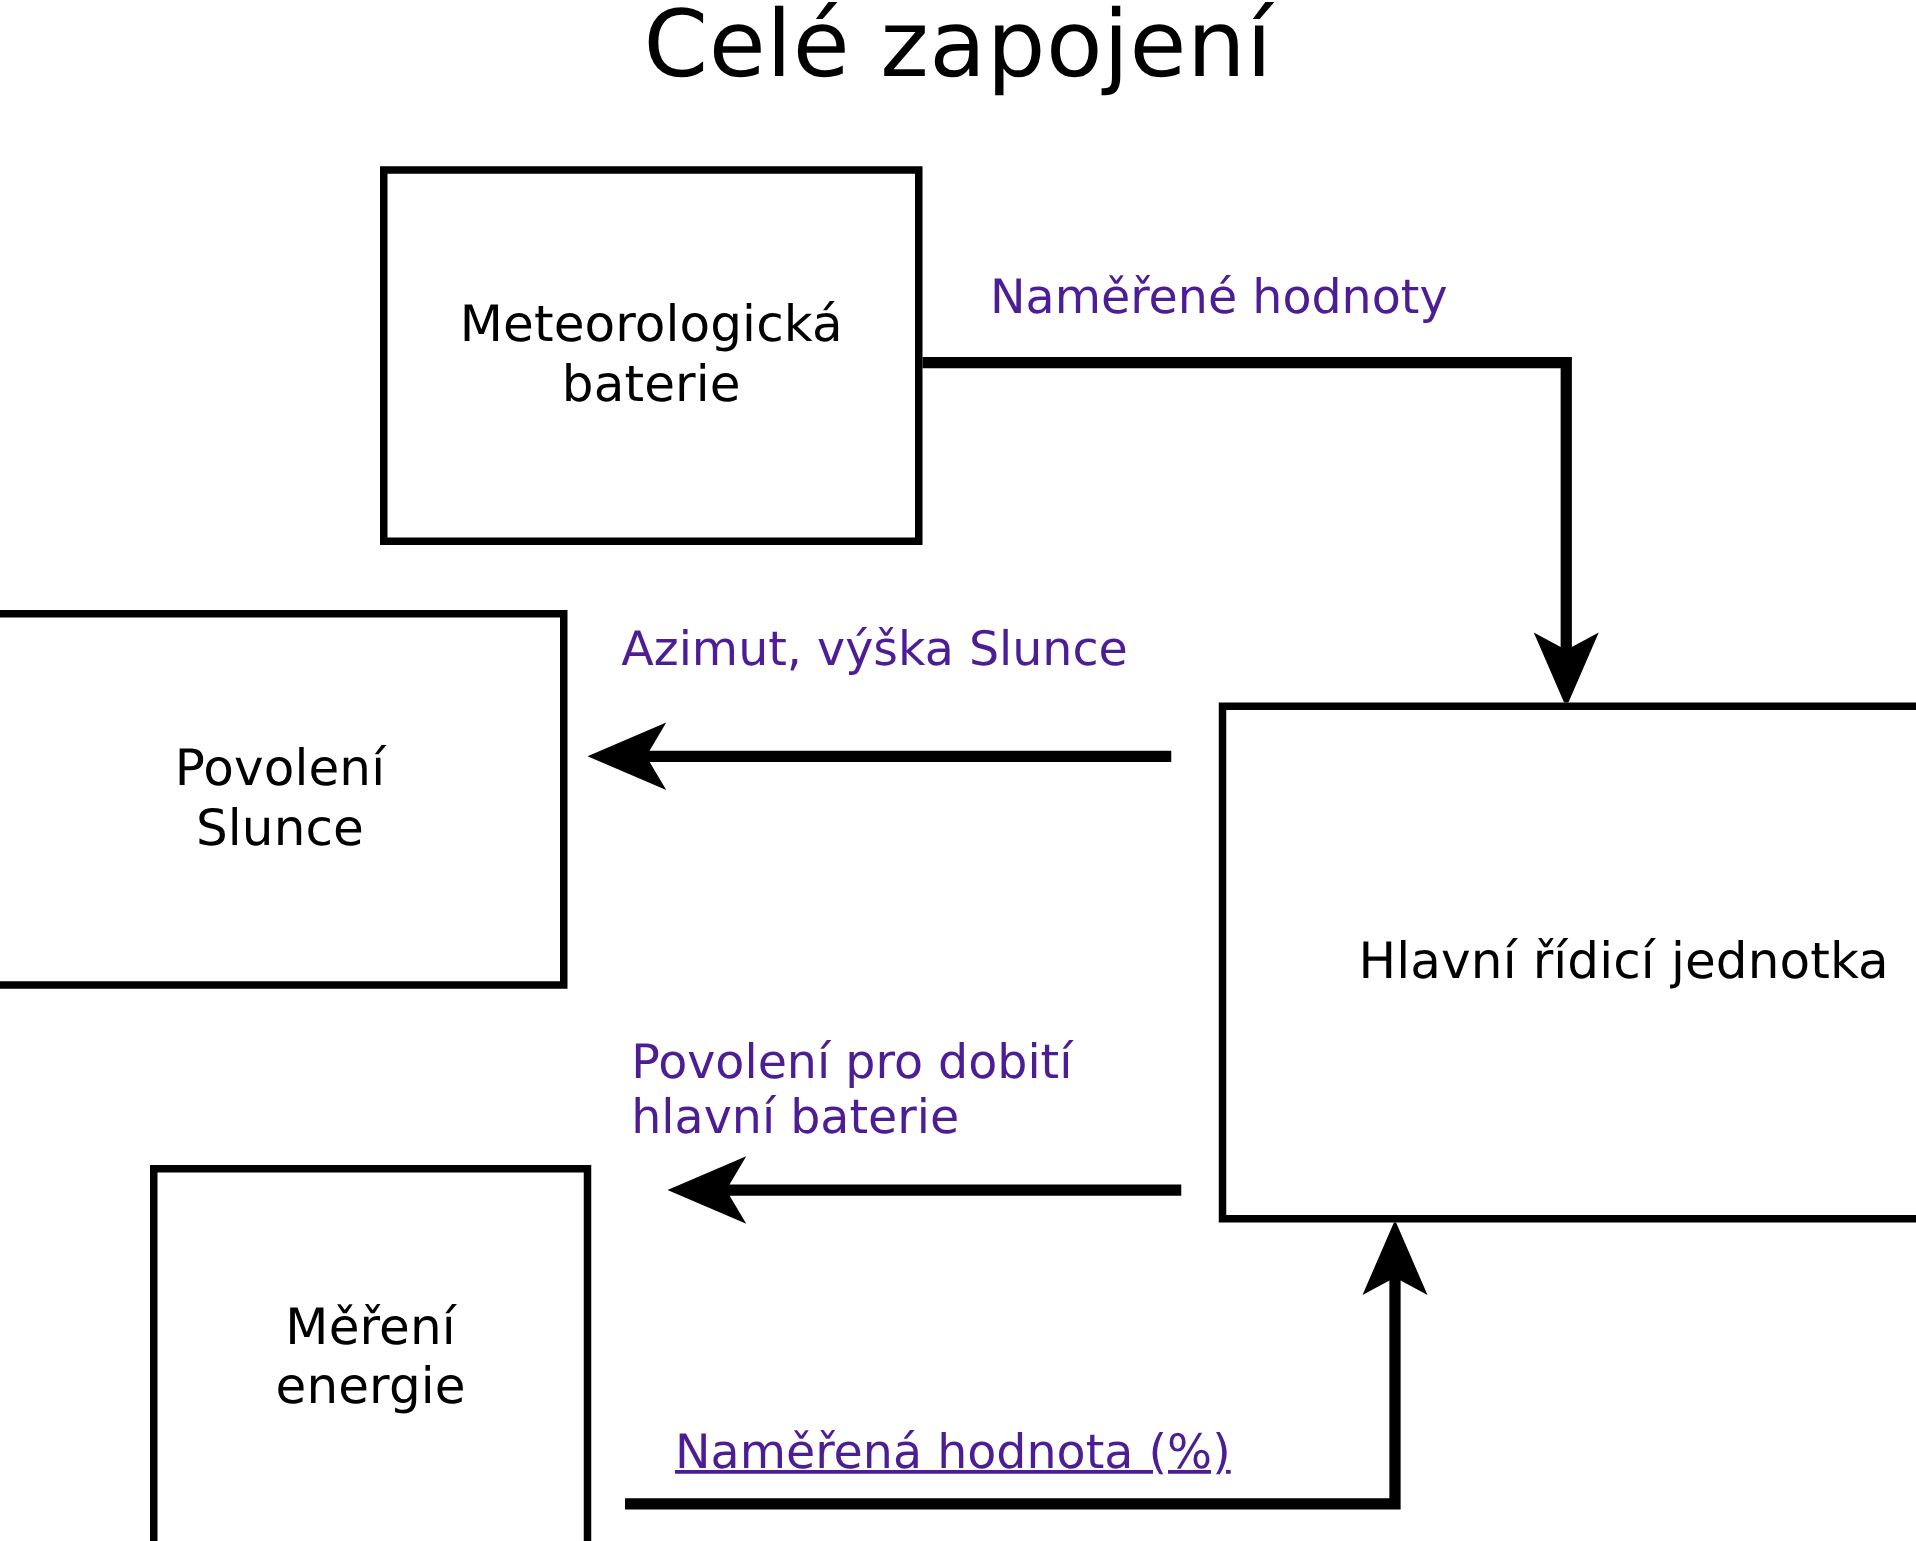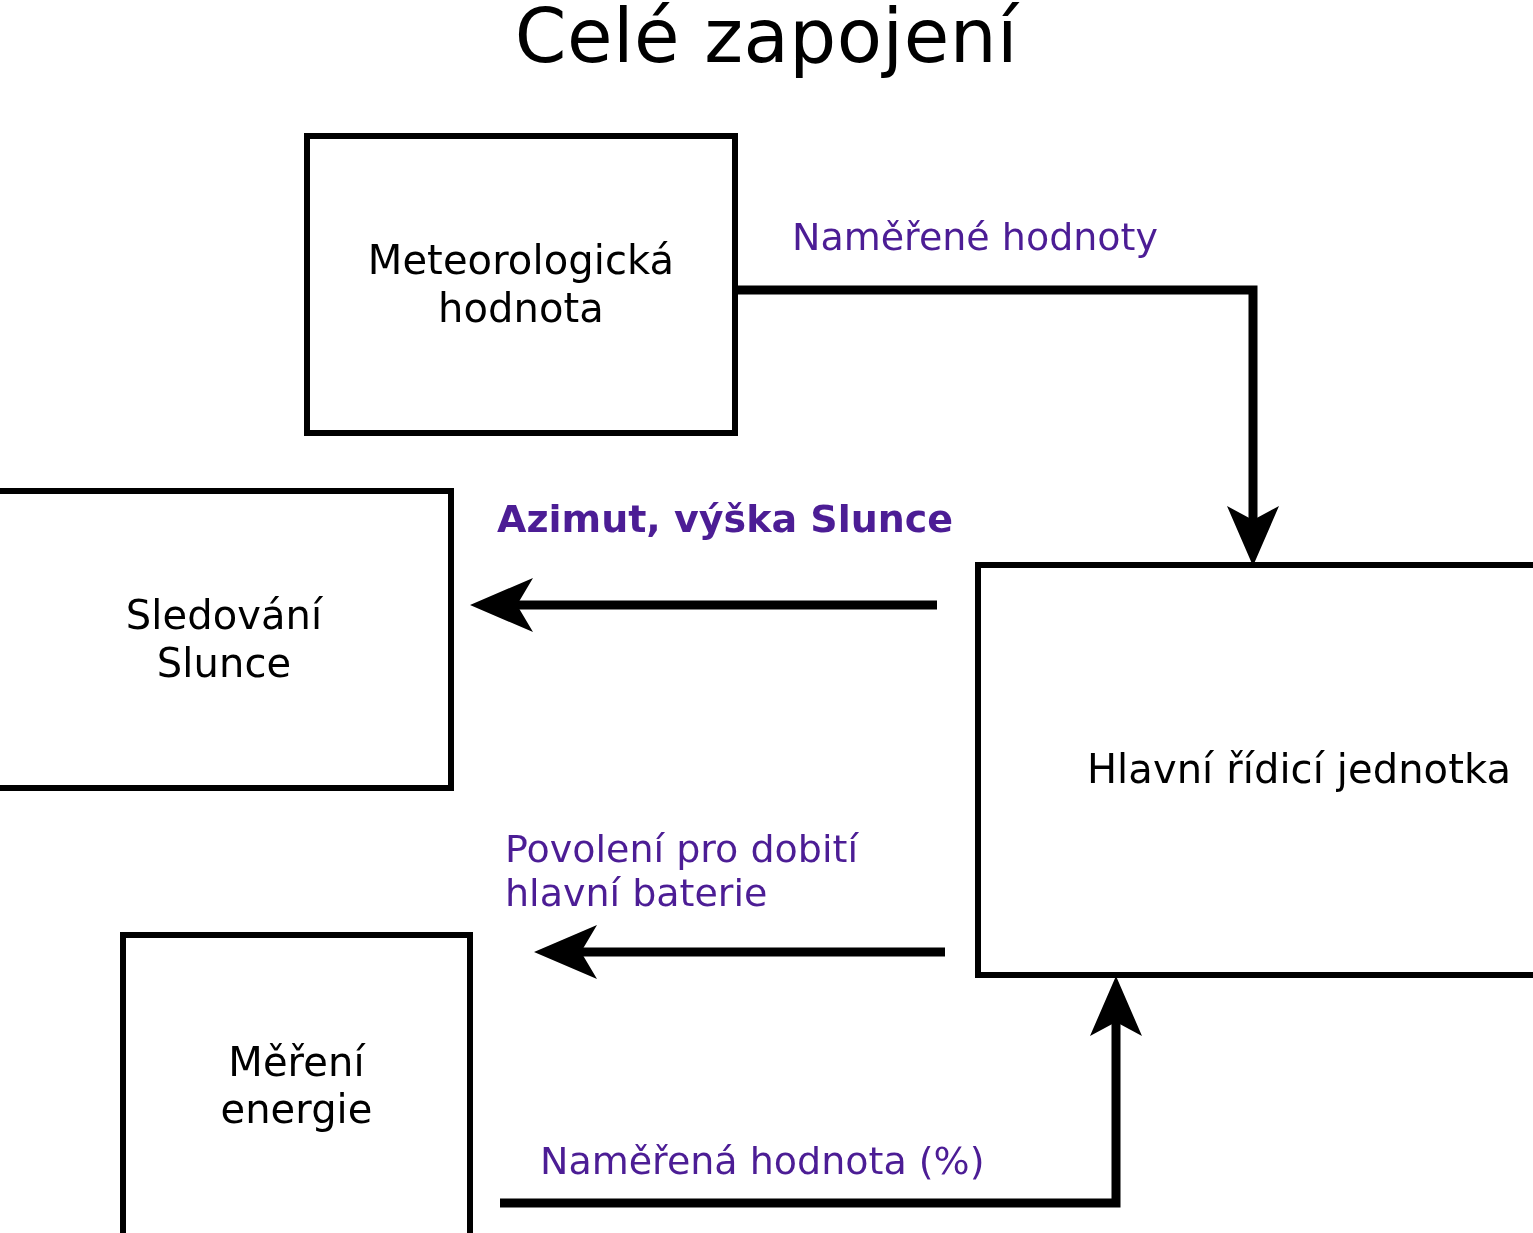--- a/index.html
+++ b/index.html
@@ -85,39 +85,39 @@
     </g>
 
     <g>
       <path d="M 500 1203 L 1116 1203 L 1116 1020" fill="none" stroke="#000000" stroke-width="9"></path>
       <polygon points="1116,976 1090,1036 1116,1022 1142,1036" fill="#000000"></polygon>
     </g>
   </svg>
 
   <div class="node-box" style="left:304px; top:133px; width:434px; height:303px;">
     <span class="node-label">Meteorologická
-hodnota</span>
+baterie</span>
   </div>
 
   <div class="node-box" style="left:-6px; top:488px; width:460px; height:303px;">
-    <span class="node-label">Sledování
+    <span class="node-label">Povolení
 Slunce</span>
   </div>
 
   <div class="node-box" style="left:975px; top:562px; width:648px; height:416px;">
     <span class="node-label">Hlavní řídicí jednotka</span>
   </div>
 
   <div class="node-box" style="left:120px; top:932px; width:353px; height:308px;">
     <span class="node-label">Měření
 energie</span>
   </div>
 
   <div class="edge-label" style="left:792px; top:216px;">Naměřené hodnoty</div>
 
-  <div class="edge-label" style="left:497px; top:498px;font-weight:bold;">Azimut, výška Slunce</div>
+  <div class="edge-label" style="left:497px; top:498px;">Azimut, výška Slunce</div>
 
   <div class="edge-label" style="left:505px; top:828px;">Povolení pro dobití
 hlavní baterie</div>
 
-  <div class="edge-label" style="left:540px; top:1140px;">Naměřená hodnota (%)</div>
+  <div class="edge-label" style="left:540px; top:1140px;text-decoration:underline;">Naměřená hodnota (%)</div>
 
 </div>
 
 </body></html>

